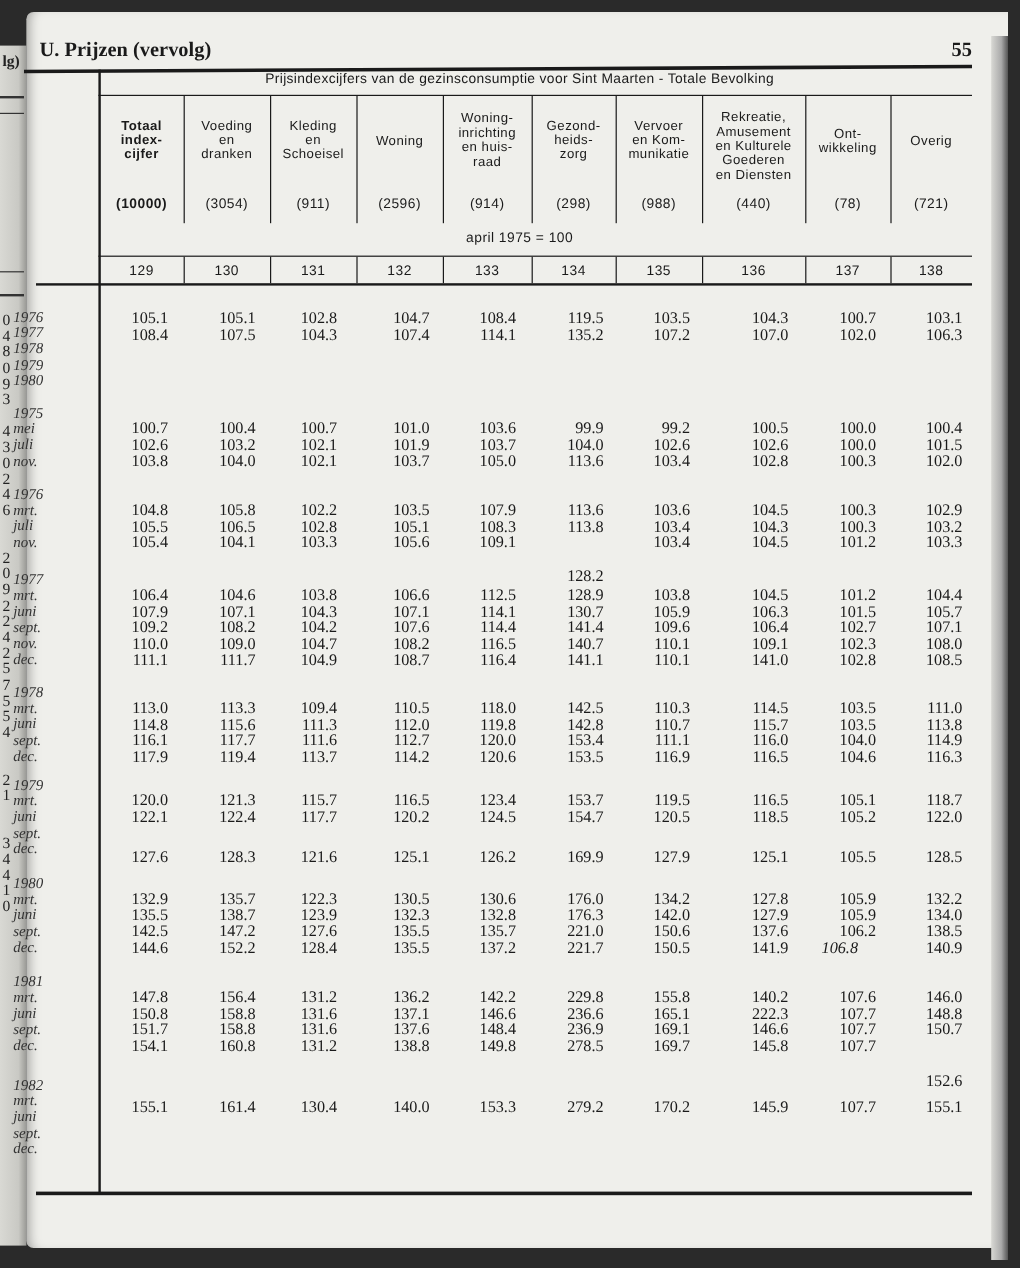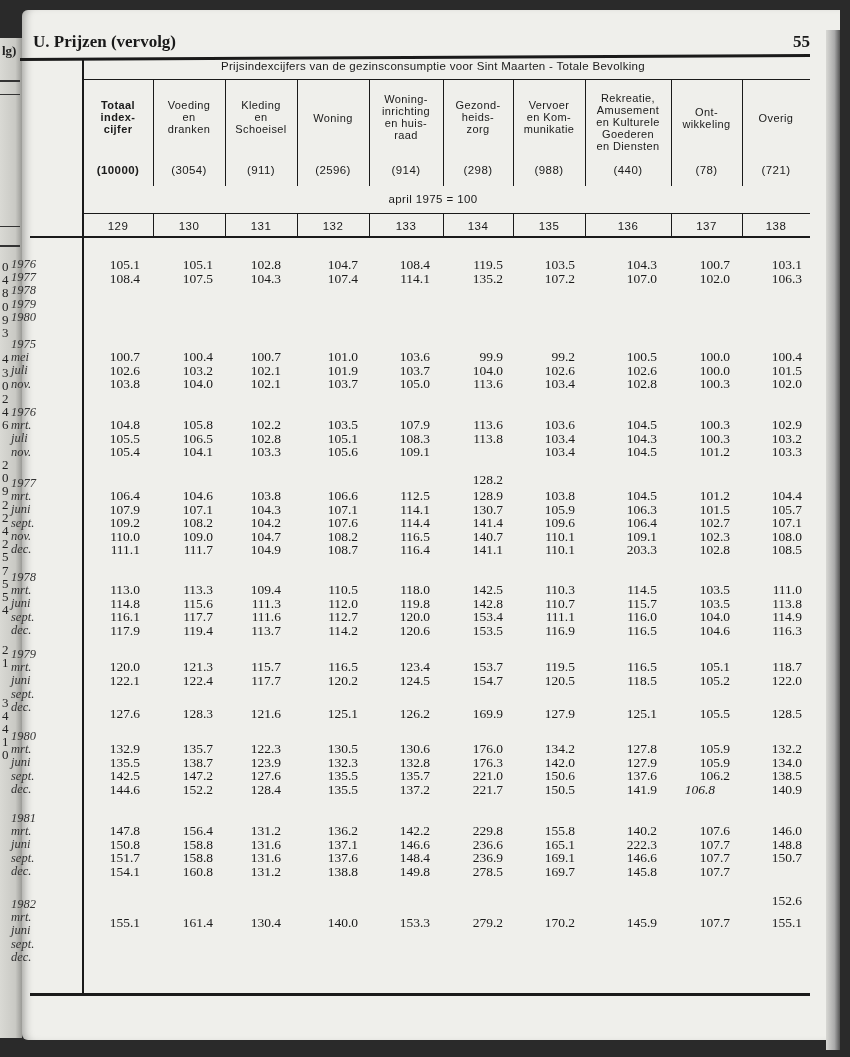--- a/index.html
+++ b/index.html
@@ -322,21 +322,21 @@
     <div class="val" style="right:193px;top:529.5px;">109.1</div>
     <div class="val" style="right:120px;top:529.5px;">102.3</div>
     <div class="val" style="right:48px;top:529.5px;">108.0</div>
     <div class="val" style="right:710px;top:543px;">111.1</div>
     <div class="val" style="right:637px;top:543px;">111.7</div>
     <div class="val" style="right:569px;top:543px;">104.9</div>
     <div class="val" style="right:492px;top:543px;">108.7</div>
     <div class="val" style="right:420px;top:543px;">116.4</div>
     <div class="val" style="right:347px;top:543px;">141.1</div>
     <div class="val" style="right:275px;top:543px;">110.1</div>
-    <div class="val" style="right:193px;top:543px;">203.3</div>
+    <div class="val" style="right:193px;top:543px;">141.0</div>
     <div class="val" style="right:120px;top:543px;">102.8</div>
     <div class="val" style="right:48px;top:543px;">108.5</div>
     <div class="stub" style="top:571px;">1978</div>
     <div class="stub" style="top:584.2px;">mrt.</div>
     <div class="stub" style="top:597.4px;">juni</div>
     <div class="stub" style="top:610.6px;">sept.</div>
     <div class="stub" style="top:623.8px;">dec.</div>
     <div class="val" style="right:710px;top:583px;">113.0</div>
     <div class="val" style="right:637px;top:583px;">113.3</div>
     <div class="val" style="right:569px;top:583px;">109.4</div>

